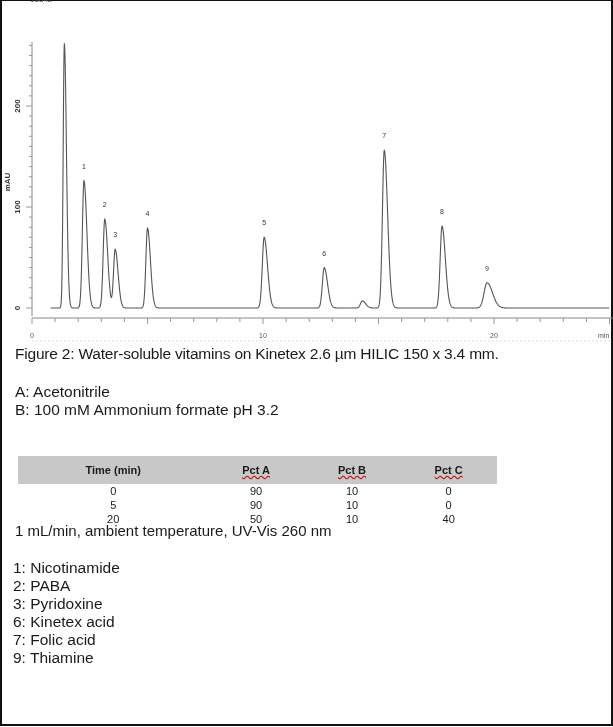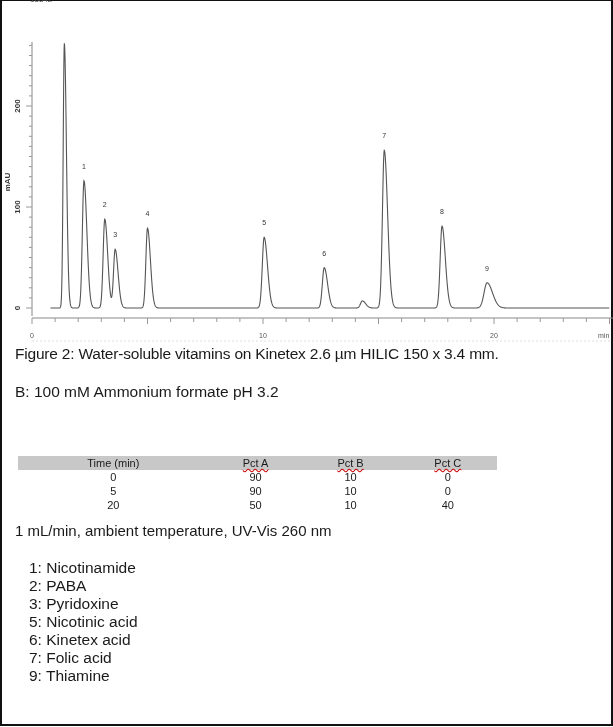--- a/index.html
+++ b/index.html
@@ -4,25 +4,25 @@
 <style>
   html, body { margin:0; padding:0; background:#ffffff; }
   body { width:613px; height:727px; position:relative; overflow:hidden; font-family:"Liberation Sans", sans-serif; color:#1a1a1a; }
   .frame { position:absolute; left:0; top:0; width:609px; height:723px; border:2px solid #111; border-top:1px solid #111; }
   .chart-id { position:absolute; left:30px; top:-5px; font-size:8px; color:#555; }
   svg.chrom { position:absolute; left:0; top:0; }
   .caption { position:absolute; left:15px; top:345px; font-size:15.5px; letter-spacing:-0.2px; }
   .caption b { font-weight:normal; }
   .solvents { position:absolute; left:15px; top:383px; font-size:15.5px; line-height:18px; }
   .grad { position:absolute; left:18px; top:456px; width:479px; border-collapse:collapse; font-size:11px; }
-  .grad th { background:#c8c8c8; font-weight:normal; padding:0; height:14px; text-align:center; }
+  .grad th { background:#c8c8c8; font-weight:bold; padding:0; height:28px; text-align:center; }
   .grad td { text-align:center; padding:0; height:14px; line-height:14px; }
   .grad th .sq { text-decoration:underline; text-decoration-color:#c00; text-decoration-style:wavy; }
   .cond { position:absolute; left:15px; top:522px; font-size:15px; }
-  .peaks { position:absolute; left:29px; top:559px; font-size:15.5px; line-height:18px; }
+  .peaks { position:absolute; left:13px; top:559px; font-size:15.5px; line-height:18px; }
 </style>
 </head>
 <body>
 
 <div class="frame"></div>
 <div class="chart-id">18842</div>
 
 <svg class="chrom" width="613" height="345">
   <g id="axes">
       <line x1="32" y1="42" x2="32" y2="316" stroke="#888" stroke-width="1"></line>
@@ -100,20 +100,21 @@
       <text x="324.21500000000003" y="255.60000000000002" font-size="7" fill="#333" text-anchor="middle" font-family="Liberation Sans, sans-serif">6</text>
       <text x="384.27500000000003" y="138.44" font-size="7" fill="#333" text-anchor="middle" font-family="Liberation Sans, sans-serif">7</text>
       <text x="442.02500000000003" y="214.19" font-size="7" fill="#333" text-anchor="middle" font-family="Liberation Sans, sans-serif">8</text>
       <text x="487.07" y="270.75" font-size="7" fill="#333" text-anchor="middle" font-family="Liberation Sans, sans-serif">9</text>
     </g>
 </svg>
 
 <div class="caption"><b>Figure 2:</b><span> Water-soluble vitamins on Kinetex 2.6 µm HILIC 150 x 3.4 mm.</span></div>
 
 <div class="solvents">
+  <div>A: Acetonitrile</div>
   <div>B: 100 mM Ammonium formate pH 3.2</div>
 </div>
 
 <table class="grad">
   <thead>
     <tr>
       <th>Time (min)</th>
       <th><span class="sq">Pct A</span></th>
       <th><span class="sq">Pct B</span></th>
       <th><span class="sq">Pct C</span></th>
@@ -140,17 +141,16 @@
     </tr>
   </tbody>
 </table>
 
 <div class="cond">1 mL/min, ambient temperature, UV-Vis 260 nm</div>
 
 <div class="peaks">
   <div>1: Nicotinamide</div>
   <div>2: PABA</div>
   <div>3: Pyridoxine</div>
-  <div>5: Nicotinic acid</div>
   <div>6: Kinetex acid</div>
   <div>7: Folic acid</div>
   <div>9: Thiamine</div>
 </div>
 
 </body></html>

